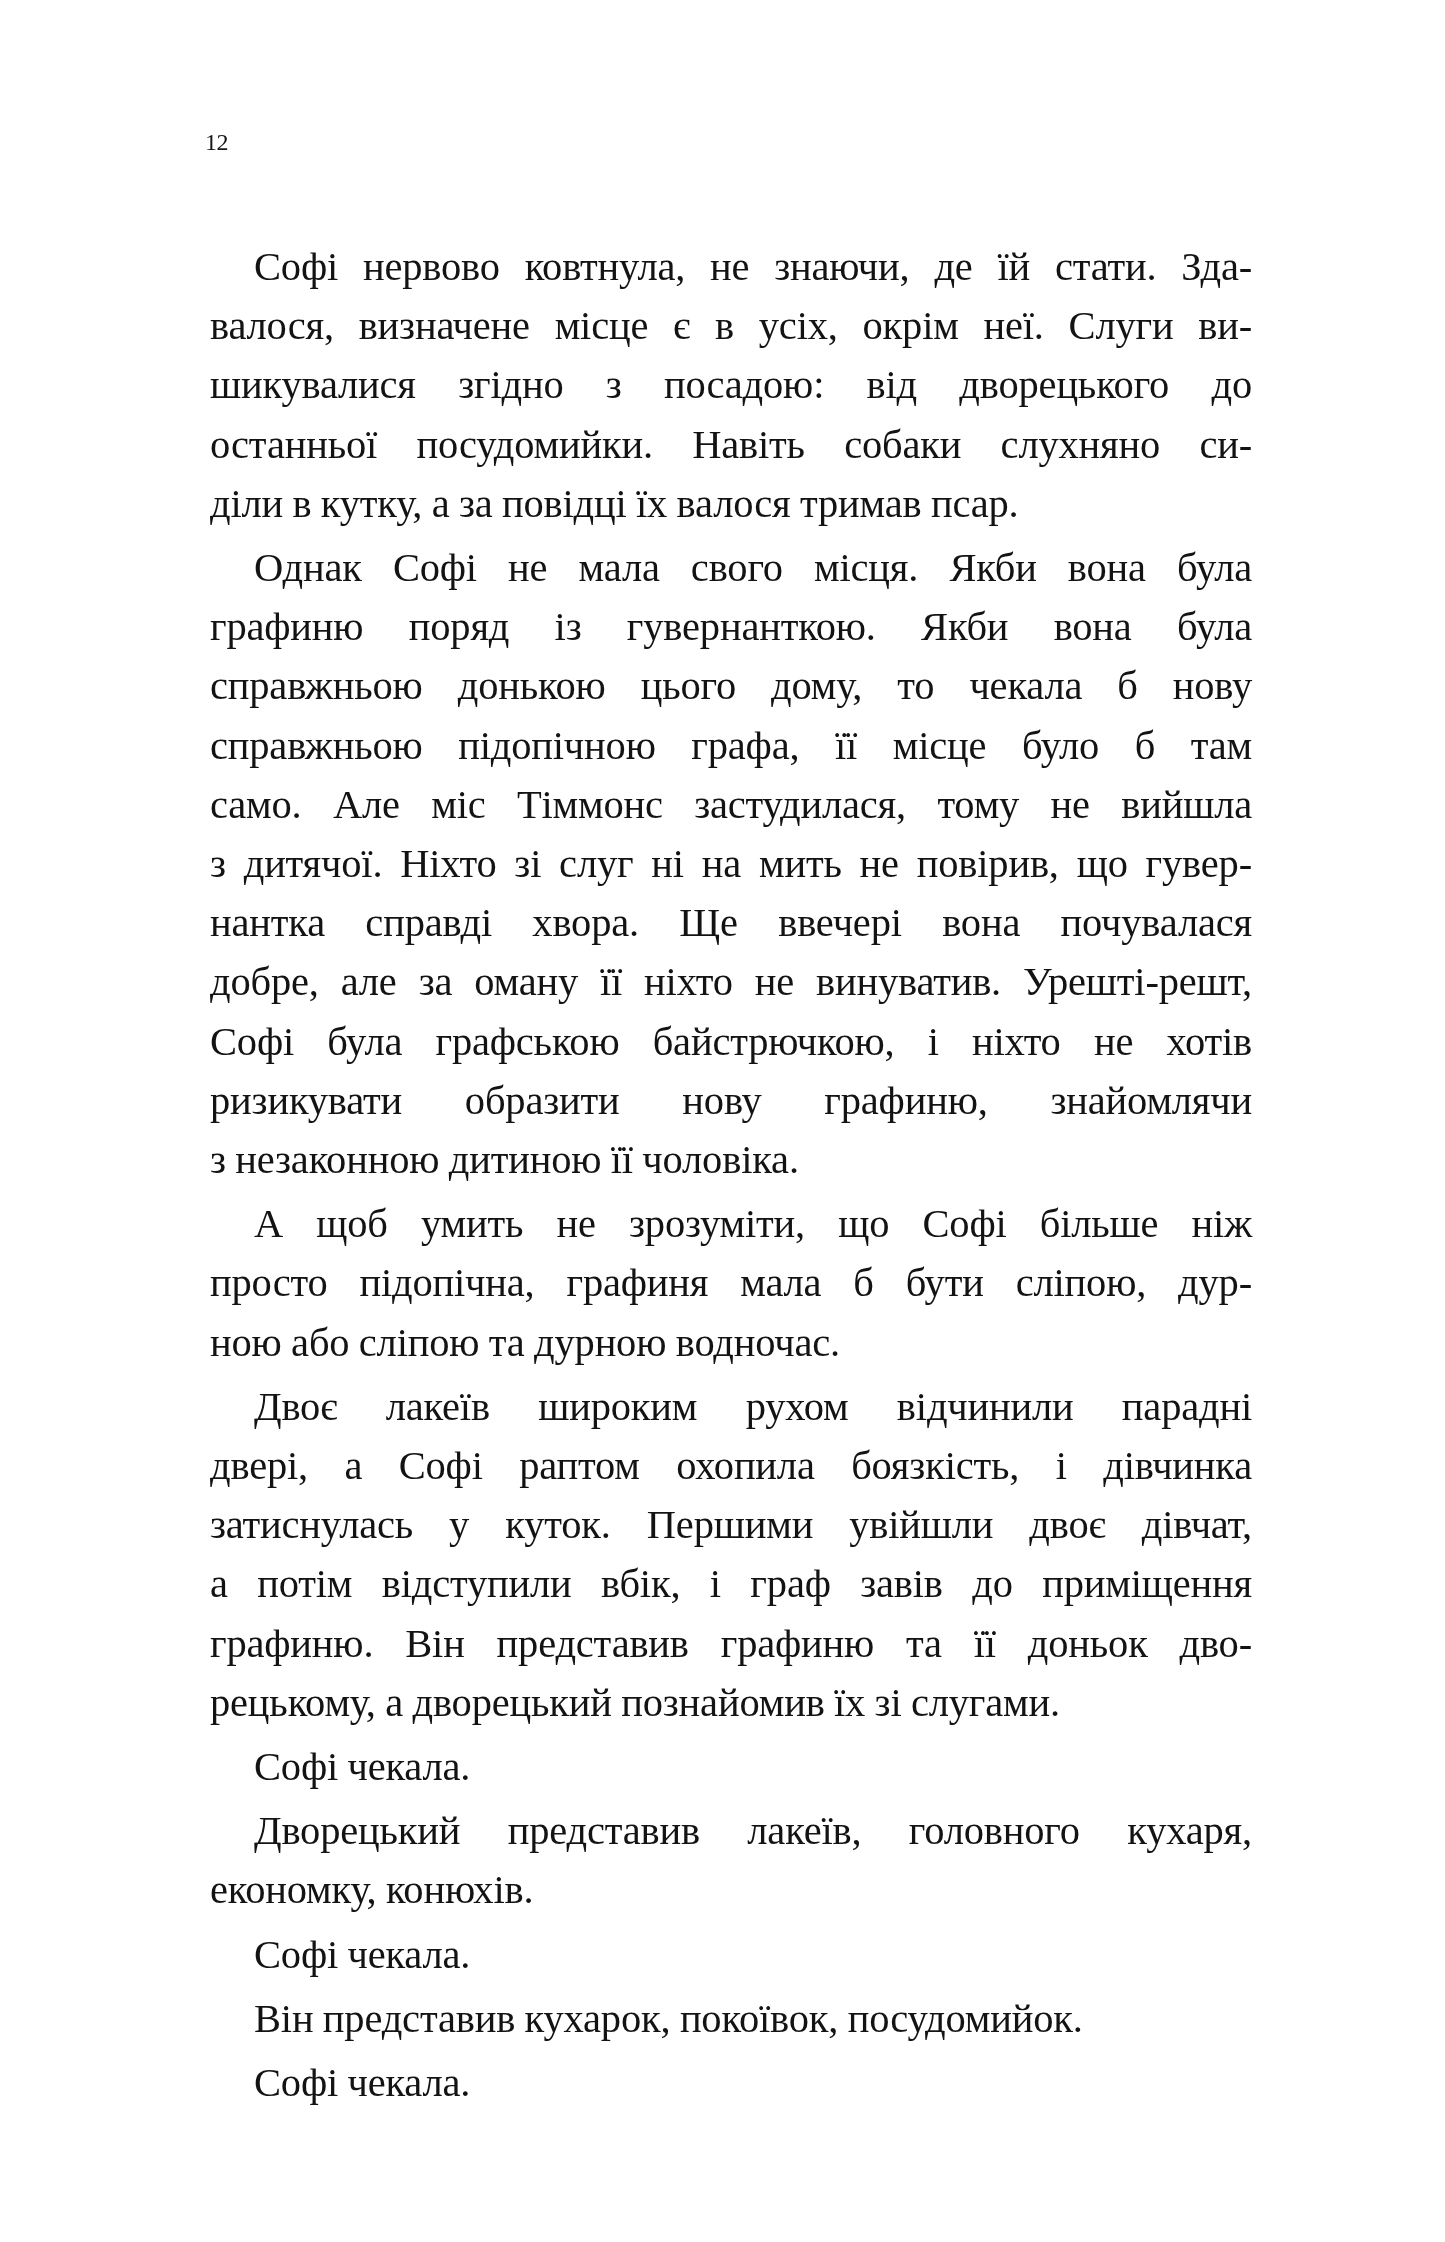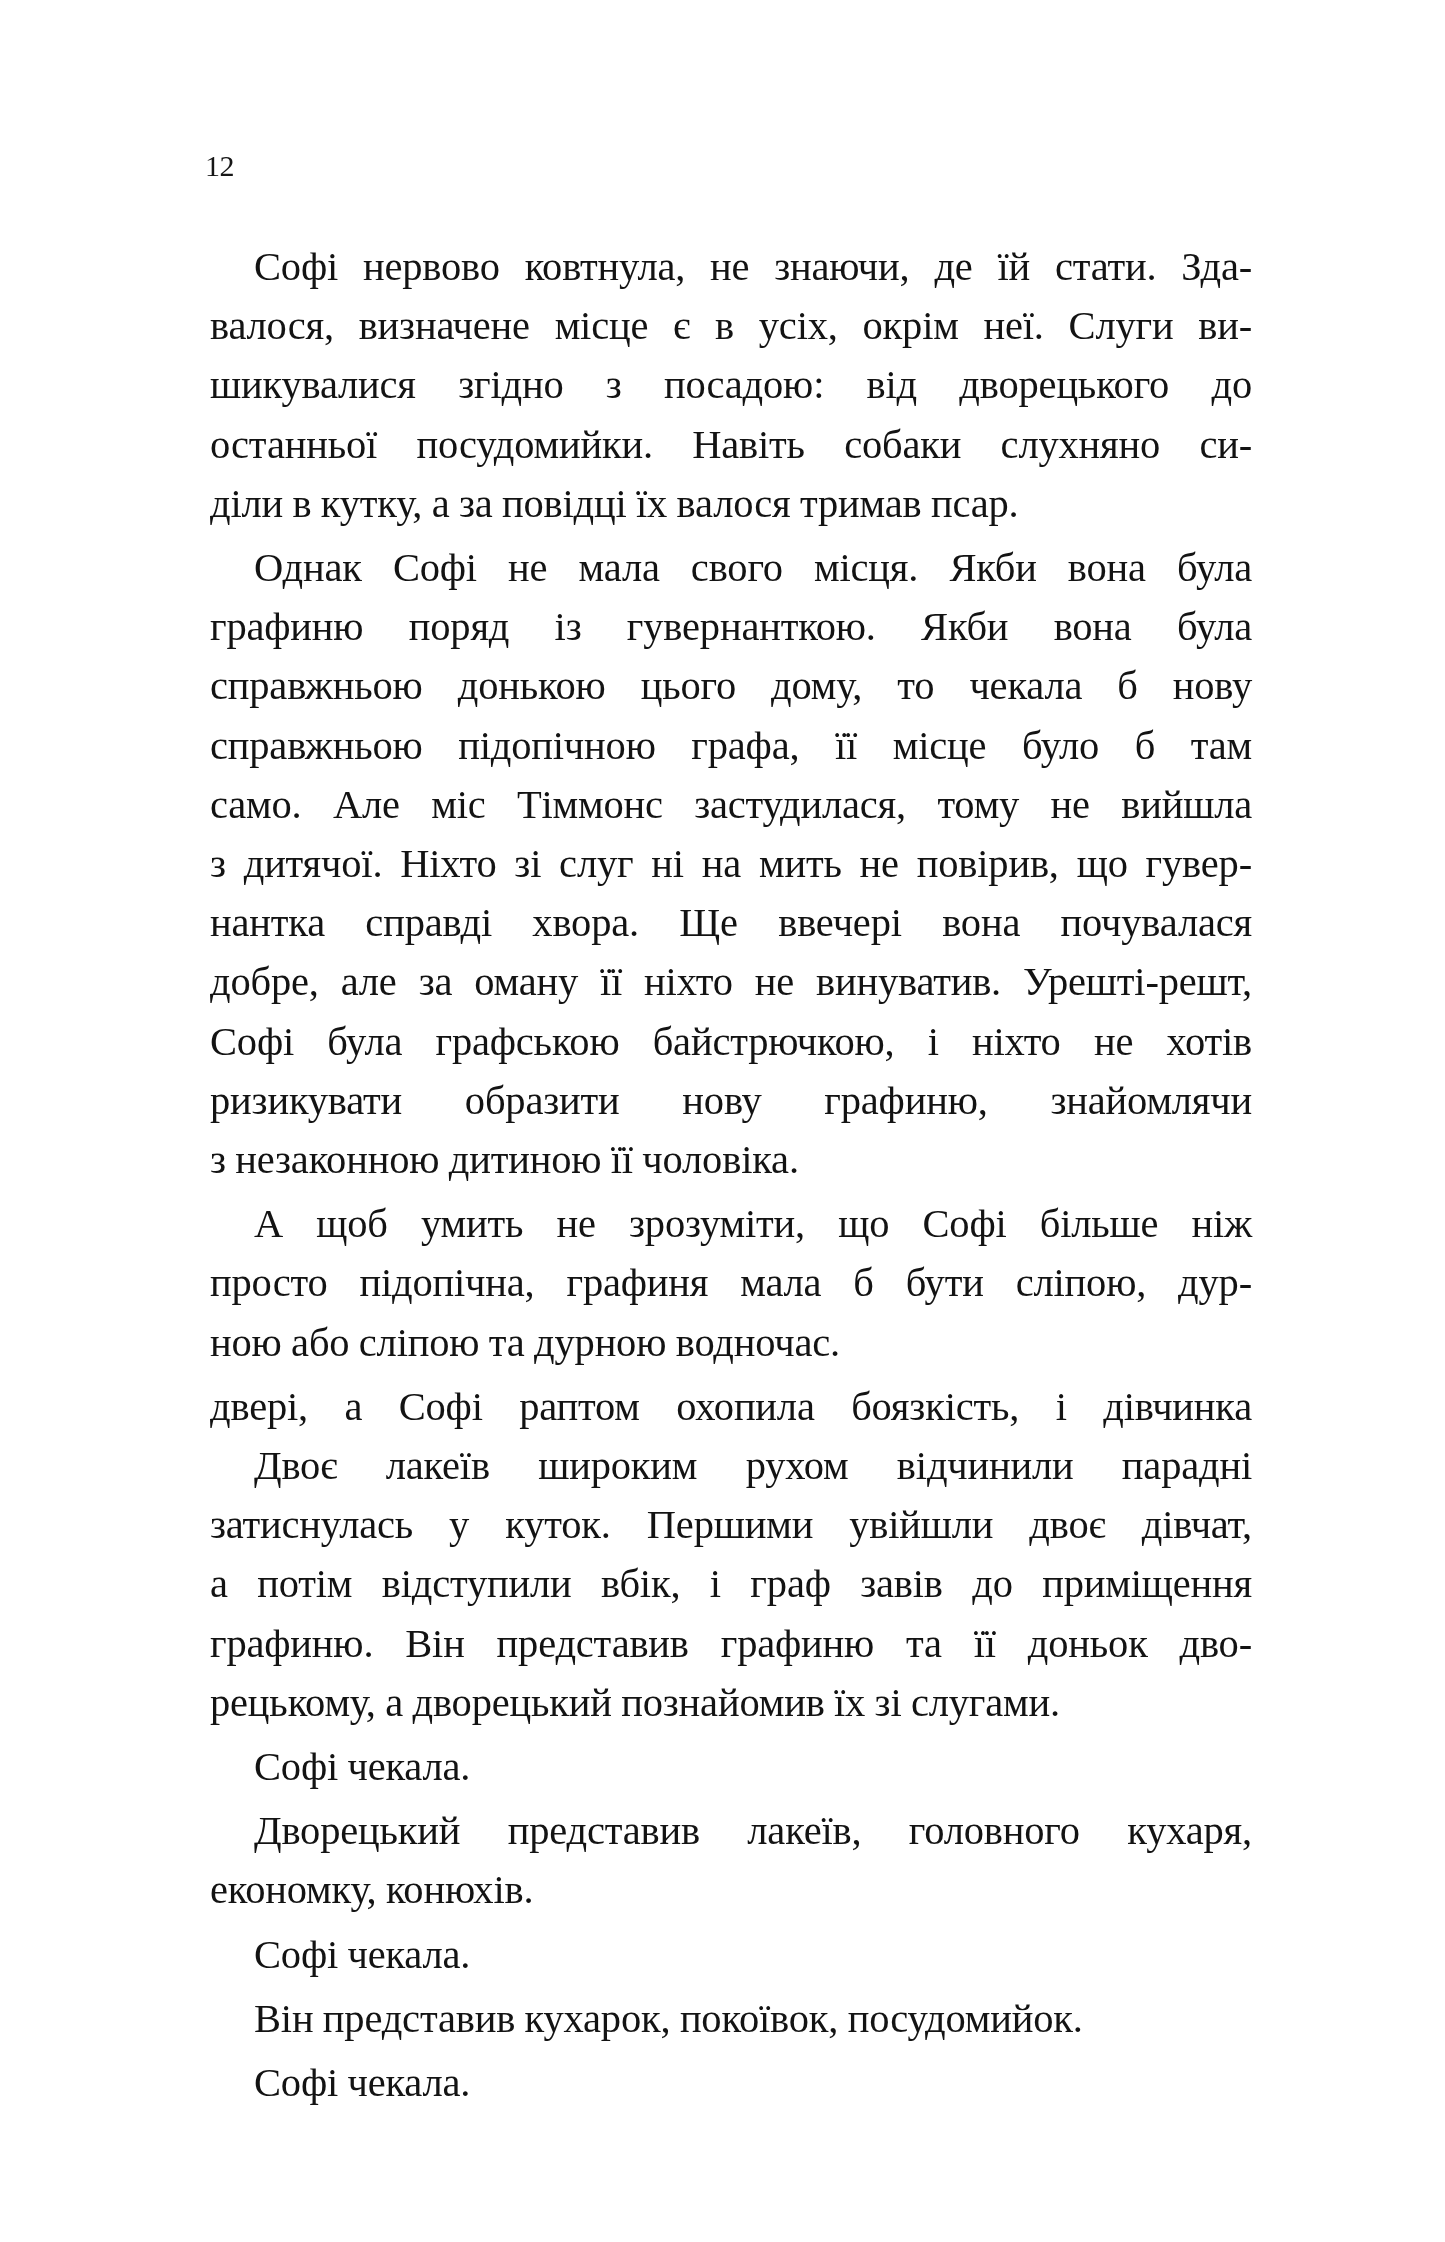--- a/index.html
+++ b/index.html
@@ -21,22 +21,22 @@
     left: 0;
     top: 0;
     width: 1445px;
     height: 2242px;
     background: #ffffff;
   }
 
   .folio {
     position: absolute;
     left: 205px;
-    top: 151px;
-    font-size: 30px;
+    top: 130px;
+    font-size: 24px;
     line-height: 1;
     letter-spacing: -0.5px;
     color: #161616;
     font-family: "Liberation Serif", "DejaVu Serif", serif;
   }
 
   .textblock {
     position: absolute;
     left: 205px;
     top: 232px;
@@ -104,22 +104,22 @@
         <span class="line">Софі була графською байстрючкою, і ніхто не хотів</span>
         <span class="line">ризикувати образити нову графиню, знайомлячи</span>
         <span class="line last">з незаконною дитиною її чоловіка.</span>
       </p>
       <p class="para">
         <span class="line indent">А щоб умить не зрозуміти, що Софі більше ніж</span>
         <span class="line">просто підопічна, графиня мала б бути сліпою, дур-</span>
         <span class="line last">ною або сліпою та дурною водночас.</span>
       </p>
       <p class="para">
+        <span class="line indent">Двоє лакеїв широким рухом відчинили парадні</span>
         <span class="line">двері, а Софі раптом охопила боязкість, і дівчинка</span>
-        <span class="line indent">Двоє лакеїв широким рухом відчинили парадні</span>
         <span class="line">затиснулась у куток. Першими увійшли двоє дівчат,</span>
         <span class="line">а потім відступили вбік, і граф завів до приміщення</span>
         <span class="line">графиню. Він представив графиню та її доньок дво-</span>
         <span class="line last">рецькому, а дворецький познайомив їх зі слугами.</span>
       </p>
       <p class="para">
         <span class="line indent last">Софі чекала.</span>
       </p>
       <p class="para">
         <span class="line indent">Дворецький представив лакеїв, головного кухаря,</span>

